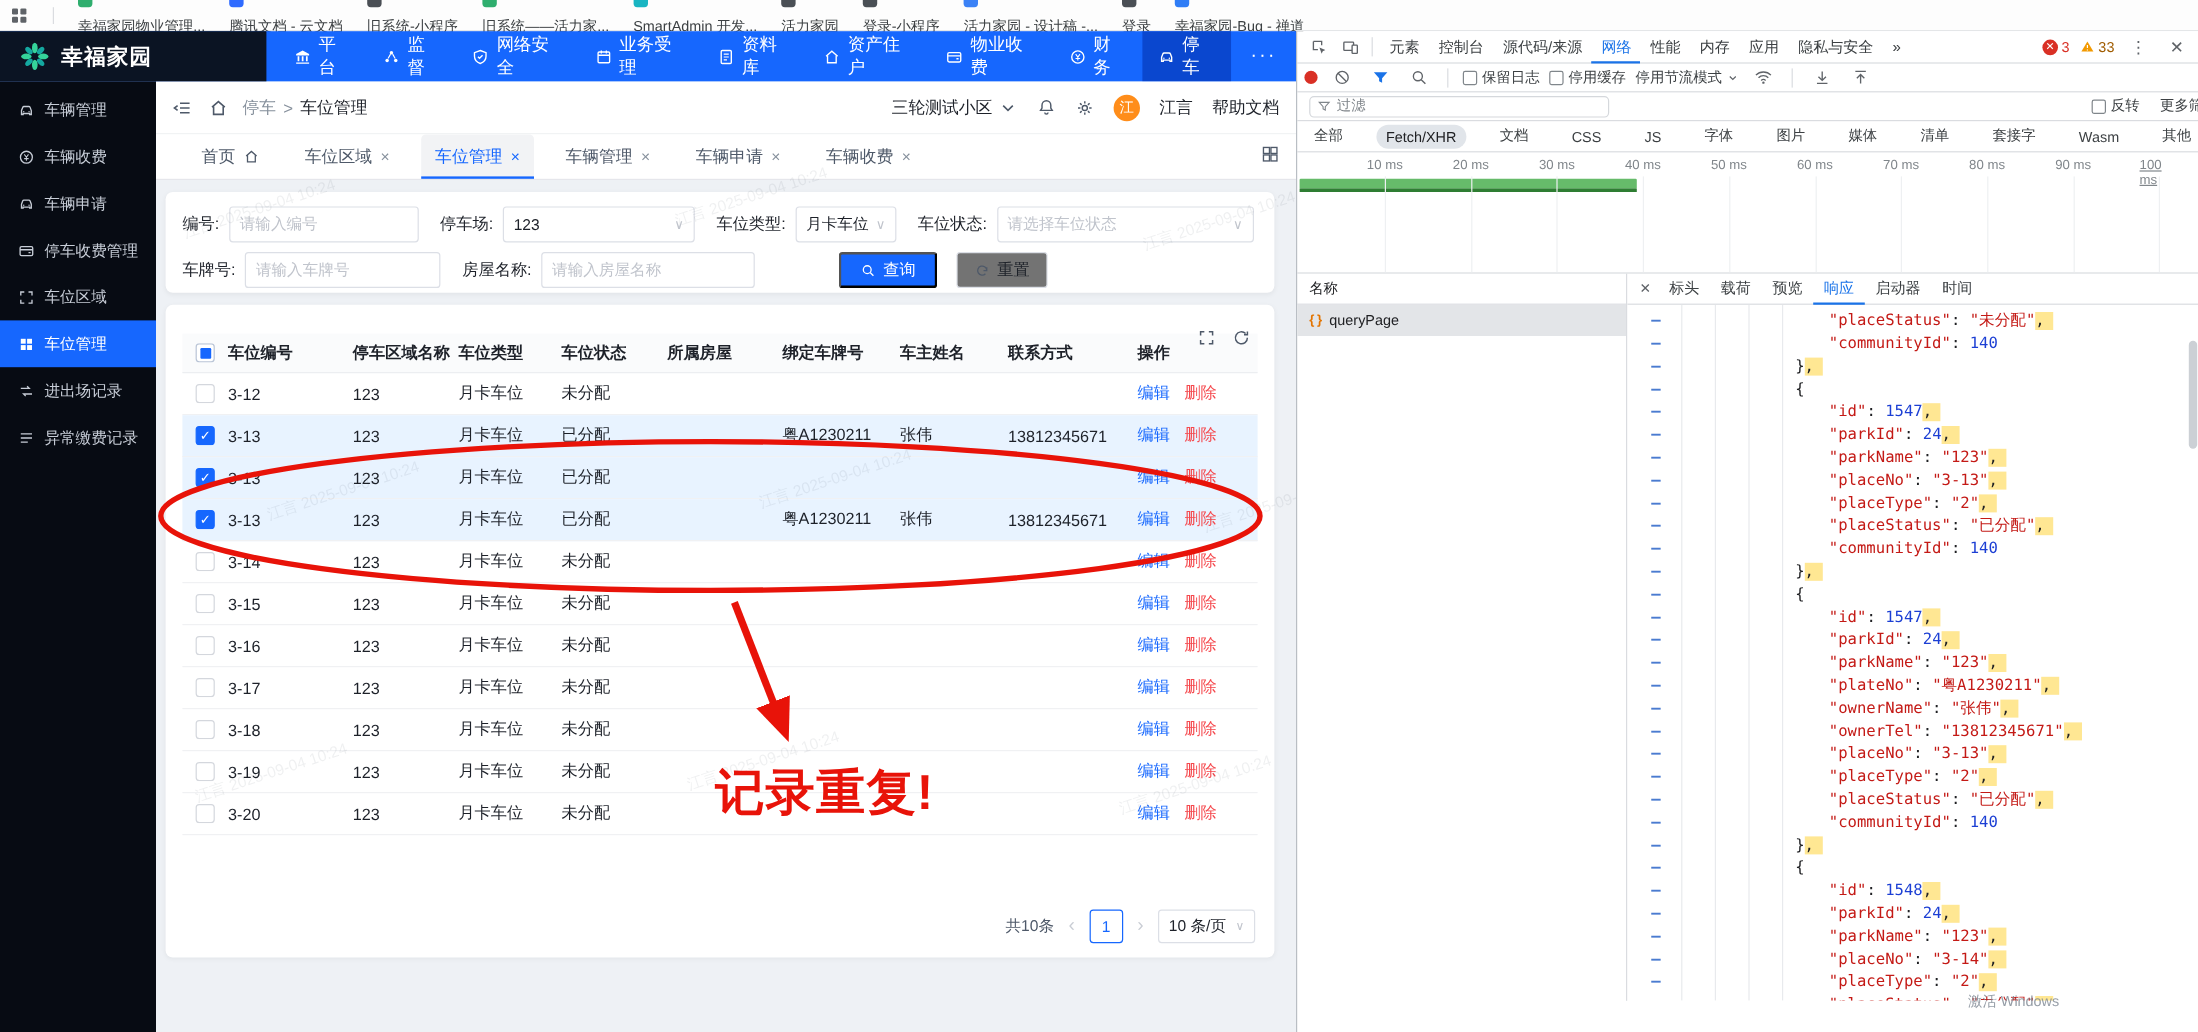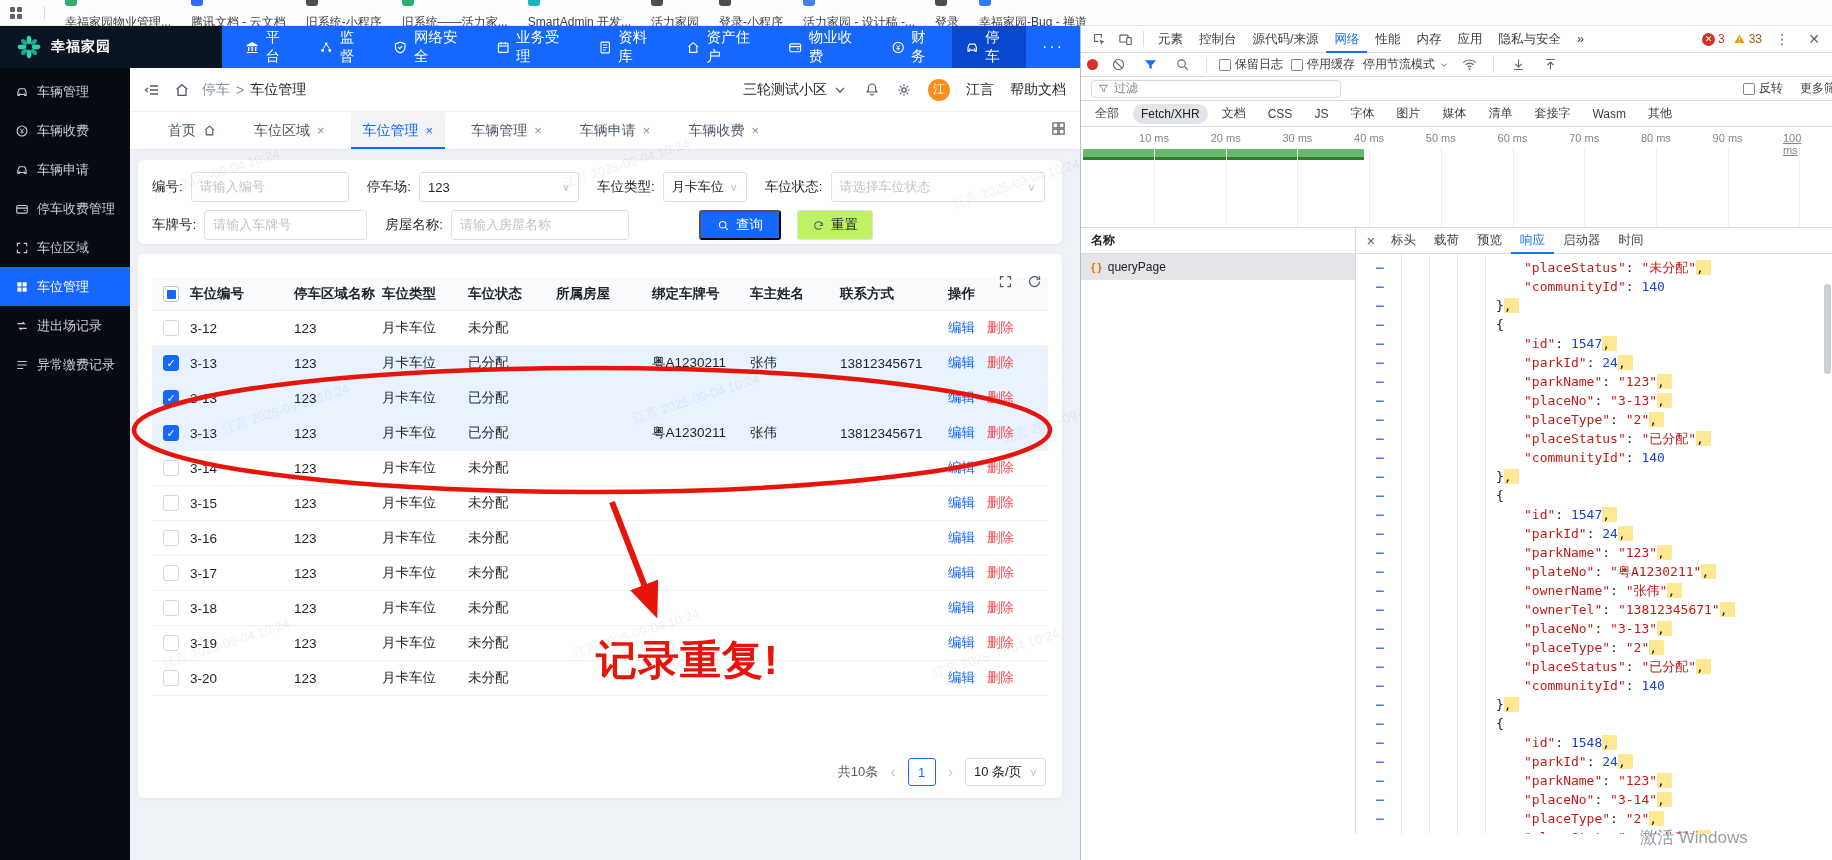--- a/index.html
+++ b/index.html
@@ -10,21 +10,21 @@
   .bookmarks { position:absolute; left:0; top:0; width:1832px; height:26px; background:#fdfdfd; border-bottom:1px solid #e4e6e8; display:flex; align-items:center; padding:0 10px; gap:20px; font-size:12px; color:#3c4043; white-space:nowrap; }
   .bm-item { display:flex; gap:8px;flex-direction:column; }
   .bm-fav { width:12px; height:12px; border-radius:3px; flex:0 0 auto; }
   .apps-grid { display:grid; grid-template-columns:5px 5px; grid-gap:2px; margin-right:2px; }
   .apps-grid i { width:5px; height:5px; background:#5f6368; border-radius:1px; }
   .bm-sep { width:1px; height:14px; background:#dadce0; }
 
   
   .appnav { position:absolute; left:0; top:26px; width:1080px; height:42px; background:#1667fe; display:flex; align-items:stretch; }
   .brand { width:222px; background:#0b1423; display:flex; align-items:center; gap:9px; padding-left:16px; }
-  .brand-name { color:#fff; font-size:14px; font-weight:bold; letter-spacing:1px; }
+  .brand-name { color:#fff; font-size:18px; font-weight:bold; letter-spacing:1px; }
   .nav-items { flex:1; display:flex; align-items:stretch; padding-left:10px; overflow:hidden; }
   .nav-item { display:flex; align-items:center; gap:6px; color:#fff; font-size:14.5px; padding:0 13px; cursor:pointer; }
   .nav-item.active { background:#0a47cf; }
   .nav-item svg { width:15px; height:15px; }
   .nav-more { display:flex; align-items:center; color:#fff; padding:0 16px; font-size:16px; letter-spacing:2px; }
 
   
   .sidebar { position:absolute; left:0; top:68px; width:130px; height:792px; background:#070b13; padding-top:4px; }
   .side-item { height:39px; display:flex; align-items:center; gap:8px; padding-left:15px; color:#c7cdd7; font-size:13px; cursor:pointer; white-space:nowrap; }
   .side-item svg { width:14px; height:14px; flex:0 0 auto; }
@@ -58,21 +58,21 @@
   .frow { display:flex; align-items:center; height:30px; margin-bottom:8px; }
   .fgroup { display:flex; align-items:center; margin-right:18px; }
   .flabel { font-size:13.5px; color:#1d2129; margin-right:8px; white-space:nowrap; }
   .fbox { height:30px; border:1px solid #dcdfe6; border-radius:3px; background:#fff; display:flex; align-items:center; padding:0 8px; font-size:13px; position:relative; }
   .fbox .ph { color:#c0c4cc; }
   .fbox .val { color:#1d2129; }
   .fbox .chev { margin-left:auto; color:#c0c4cc; font-size:11px; }
   .btn { display:inline-flex; align-items:center; justify-content:center; gap:6px; height:30px; border-radius:3px; font-size:13.5px; cursor:pointer; }
   .btn svg { width:13px; height:13px; }
   .btn-primary { background:#1667fe; color:#fff; padding:0 16px; }
-  .btn-plain { background:#bef264; color:#1d2129; border:1px solid #dcdfe6; padding:0 14px; }
+  .btn-plain { background:#737373; color:#1d2129; border:1px solid #dcdfe6; padding:0 14px; }
 
   .table-card { left:8px; top:104px; width:924px; height:544px; padding:12px 14px; }
   .batch-row { display:flex; gap:16px; }
   .btn-add { background:#1667fe; color:#fff; height:32px; padding:0 15px; border-radius:4px; }
   .btn-del { background:#f5484d; color:#fff; height:32px; padding:0 15px; border-radius:4px; }
   .table-tools { position:absolute; right:20px; top:20px; display:flex; gap:14px; color:#4e5969; }
   .table-tools svg { width:15px; height:15px; }
 
   .grid-table { margin-top:12px; width:100%; font-size:13.5px; color:#1d2129; }
   .trow { display:grid; grid-template-columns:34px 104px 88px 86px 88px 96px 98px 90px 108px auto; align-items:center; height:35px; border-bottom:1px solid #f0f1f3; }
@@ -114,47 +114,47 @@
   .err-dot { width:13px; height:13px; border-radius:50%; background:#d93025; color:#fff; font-size:9px; display:flex; align-items:center; justify-content:center; }
   .warn-badge { display:flex; align-items:center; gap:3px; color:#a05c00; }
   .dt-row2 { height:24px; gap:8px; }
   .rec-dot { width:11px; height:11px; border-radius:50%; background:#d93025; }
   .dt-check { display:flex; align-items:center; gap:4px; color:#3c4043; }
   .dt-checkbox { width:12px; height:12px; border:1px solid #80868b; border-radius:2px; background:#fff; }
   .dt-row3 { height:24px; position:relative; overflow:hidden; }
   .flt-box { display:flex; align-items:center; gap:5px; border:1px solid #d5d8dc; border-radius:4px; height:18px; width:250px; padding:0 6px; color:#80868b; margin-left:4px; }
   .flt-invert { position:absolute; left:662px; display:flex; align-items:center; gap:4px; }
   .flt-more { position:absolute; left:719px; color:#3c4043; }
-  .dt-chips { height:26px; gap:6px; }
+  .dt-chips { height:26px; gap:20px; }
   .chip { padding:3px 8px; border-radius:10px; color:#3c4043; font-size:12px; cursor:pointer; }
   .chip.active { background:#e1e5ea; color:#202124; }
   .dt-ruler { position:relative; height:101px; border-bottom:1px solid #dadce0; overflow:hidden; }
   .tick-label { position:absolute; top:5px; font-size:11px; color:#80868b; transform:translateX(-50%); }
   .tick-line { position:absolute; top:20px; bottom:0; width:1px; background:#eef0f2; }
   .green-bar { position:absolute; left:2px; top:22px; width:281px; height:8px; background:#66bb6a; border-radius:1px; }
   .green-line { position:absolute; left:2px; top:30px; width:281px; height:3px; background:#2e7d32; }
   .dt-split { display:flex; height:606px; }
   .dt-list { width:275px; border-right:1px solid #dadce0; }
-  .dt-list-head { height:26px; border-bottom:1px solid #dadce0; display:flex; align-items:center; padding-left:10px; color:#202124;font-weight:bold; }
+  .dt-list-head { height:26px; border-bottom:1px solid #dadce0; display:flex; align-items:center; padding-left:10px; color:#202124; }
   .req-row { height:26px; display:flex; align-items:center; gap:6px; padding-left:10px; background:#e3e5e8; color:#202124; cursor:pointer; }
   .req-icon { color:#e37400; font-weight:bold; font-size:11px; }
   .dt-detail { flex:1; position:relative; overflow:hidden; }
   .panel-tabs { height:26px; border-bottom:1px solid #dadce0; display:flex; align-items:center; padding:0 4px; }
   .ptab { padding:0 9px; height:26px; display:flex; align-items:center; font-size:12.5px; color:#3c4043; cursor:pointer; }
   .ptab.active { color:#1a73e8; box-shadow:inset 0 -2px 0 #1a73e8; }
   .pclose { width:22px; height:22px; display:flex; align-items:center; justify-content:center; color:#5f6368; font-size:15px; cursor:pointer; }
   .json-area { position:absolute; left:0; right:0; top:26px; bottom:0; font-family:"DejaVu Sans Mono", monospace; font-size:13px; padding-top:4px; overflow:hidden; }
   .guide { position:absolute; top:0; bottom:0; width:1px; background:#e8eaed; }
   .jline { position:relative; height:19px; line-height:19px; white-space:nowrap; }
   .jdash { position:absolute; left:20px; color:#4a7bd0; font-weight:bold; }
   .jtext.ind1 { margin-left:140px; } .jtext.ind2 { margin-left:168px; }
   .jk, .js { color:#c41a16; } .jn { color:#1c3fd4; } .jp, .jb { color:#202124; }
   .jc { color:#202124; } .jc.hl { background:#ffe793; padding-right:7px; }
   .vscroll { position:absolute; right:1px; top:30px; width:7px; height:90px; background:#ccd0d5; border-radius:4px; }
-  .os-wm { position:absolute; left:1640px; top:826px; font-size:17px; color:rgba(130,140,150,.85); z-index:10; }
+  .os-wm { position:absolute; left:1640px; top:826px; font-size:12px; color:rgba(130,140,150,.85); z-index:10; }
 </style>
 </head>
 <body>
 
 <div class="page">
 
   <div class="bookmarks">
     <span class="apps-grid">
         <i></i>
         <i></i>

